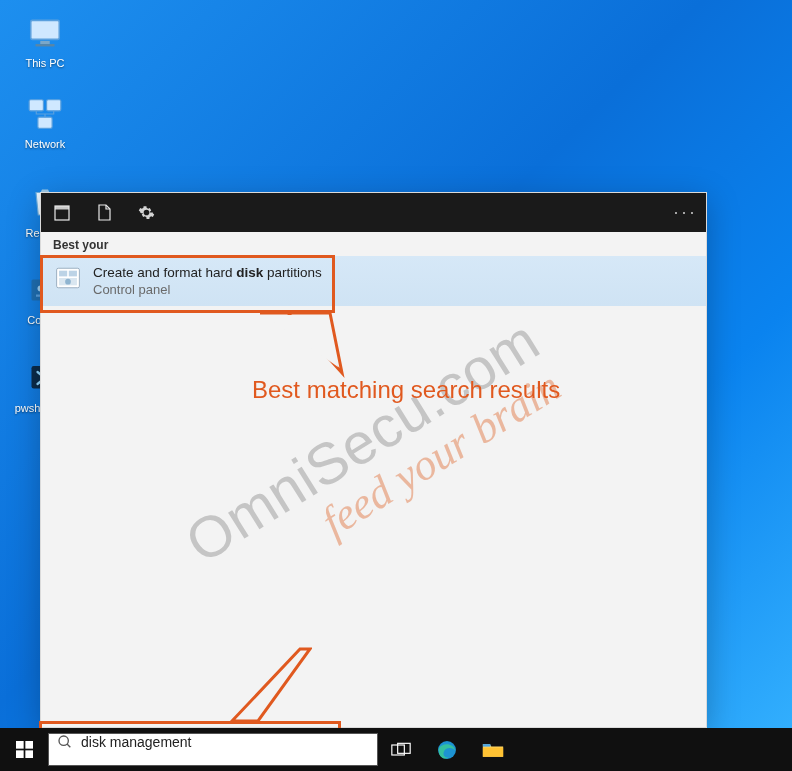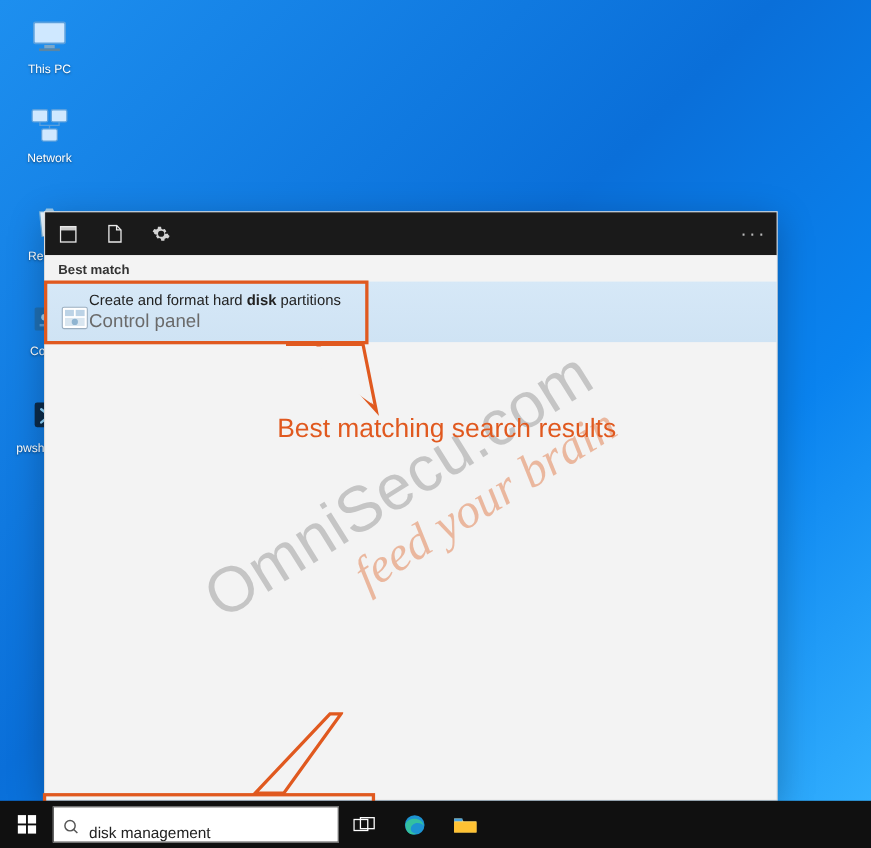--- a/index.html
+++ b/index.html
@@ -28,40 +28,40 @@
     padding: 0 10px; justify-content: space-between;
   }
   .sp-top-left { display:flex; gap: 20px; align-items:center; }
   .sp-top-left .ticon, .sp-topbar .dots { width: 22px; height: 22px; display:flex; align-items:center; justify-content:center; opacity:.9; cursor:pointer; }
   .sp-top-left svg { fill:#fff; }
   .dots { font-size: 18px; letter-spacing: 2px; color:#ccc; }
 
   .sp-section-label { font-size: 12px; font-weight: 600; color:#333; padding: 6px 12px 4px; background:#f3f3f3; }
 
   .best-match-row {
-    display:flex; align-items:flex-end; gap: 0; padding: 9px 14px;
+    display:flex; align-items:flex-start; gap: 12px; padding: 9px 14px;
     background: linear-gradient(#d6e8f7,#cfe3f4);
   }
   .bm-icon { width: 26px; height: 26px; flex:0 0 auto; display:flex; align-items:center; justify-content:center; }
   .bm-text { font-size: 13.5px; color:#222; line-height:1.25; }
-  .bm-sub { font-size: 17px; color:#6a6a6a; }
+  .bm-sub { font-size: 13px; color:#6a6a6a; }
 
   
   .wm { position:absolute; left: 50%; top: 50%; transform: translate(-50%,-50%) rotate(-32deg); pointer-events:none; text-align:center; }
   .wm1 { font-size: 58px; font-weight: 300; color: rgba(100,100,100,.32); font-family: "Segoe UI", sans-serif; letter-spacing:.5px; }
   .wm2 { font-size: 44px; font-style: italic; color: rgba(225,110,55,.45); font-family: "Segoe Script", cursive; margin-top: -6px; margin-left: 120px;}
 
   
   .annot { position:absolute; font-size: 24px; font-weight:400; color:#e0591f; text-shadow: 0 0 1px rgba(255,255,255,.4); }
   .callout-box { position:absolute; border: 3px solid #e0591f; pointer-events:none; }
 
   
   .taskbar { position:absolute; left:0; right:0; bottom:0; height:43px; background:#101010; display:flex; align-items:center; }
   .tb-start { width:48px; height:43px; display:flex; align-items:center; justify-content:center; cursor:pointer; }
-  .tb-search { margin-left:0; width:260px; height:33px; background:#fff; display:flex; align-items:flex-end; padding: 0 8px; gap:8px; border:1px solid #555;}
+  .tb-search { margin-left:0; width:330px; height:33px; background:#fff; display:flex; align-items:flex-start; padding: 0 8px; gap:8px; border:1px solid #555;}
   .tb-search input { flex:1; border:none; outline:none; font-size:14px; color:#222; background:transparent; }
   .tb-search .sicon{color:#555;}
   .tb-item { width:46px; height:43px; display:flex; align-items:center; justify-content:center; cursor:pointer; }
 </style>
 </head>
 <body>
 
 <div class="desktop">
 
   <div class="desk-icon" style="left:10px; top:94px;">
@@ -138,21 +138,21 @@
           </div>
         <div class="ticon">
             <svg width="17" height="17" viewBox="0 0 24 24">
               <path fill="#fff" d="M12 8a4 4 0 1 0 .001 8.001A4 4 0 0 0 12 8zm9 4a7 7 0 0 1-.1 1.2l2 1.6-2 3.4-2.4-.9a7 7 0 0 1-2 1.2l-.4 2.5h-4l-.4-2.5a7 7 0 0 1-2-1.2l-2.4.9-2-3.4 2-1.6A7 7 0 0 1 3 12a7 7 0 0 1 .1-1.2l-2-1.6 2-3.4 2.4.9a7 7 0 0 1 2-1.2L7.9 3h4l.4 2.5a7 7 0 0 1 2 1.2l2.4-.9 2 3.4-2 1.6c.07.4.1.8.1 1.2z" opacity=".9"></path>
             </svg>
           </div>
       </div>
       <div class="dots">···</div>
     </div>
 
-    <div class="sp-section-label">Best match</div>
+    <div class="sp-section-label">Best your</div>
 
     <div class="best-match-row">
       <div class="bm-icon">
         <svg width="26" height="26" viewBox="0 0 32 32">
             <rect x="2" y="4" width="28" height="24" rx="2" fill="#fff" stroke="#9aaec0" stroke-width="1.2"></rect>
             <rect x="5" y="7" width="10" height="7" fill="#bcd3e6"></rect>
             <rect x="17" y="7" width="10" height="7" fill="#bcd3e6"></rect>
             <rect x="5" y="16" width="22" height="9" fill="#d9e6f0"></rect>
             <circle cx="16" cy="20.5" r="3.5" fill="#8fb4d0"></circle>
           </svg>

